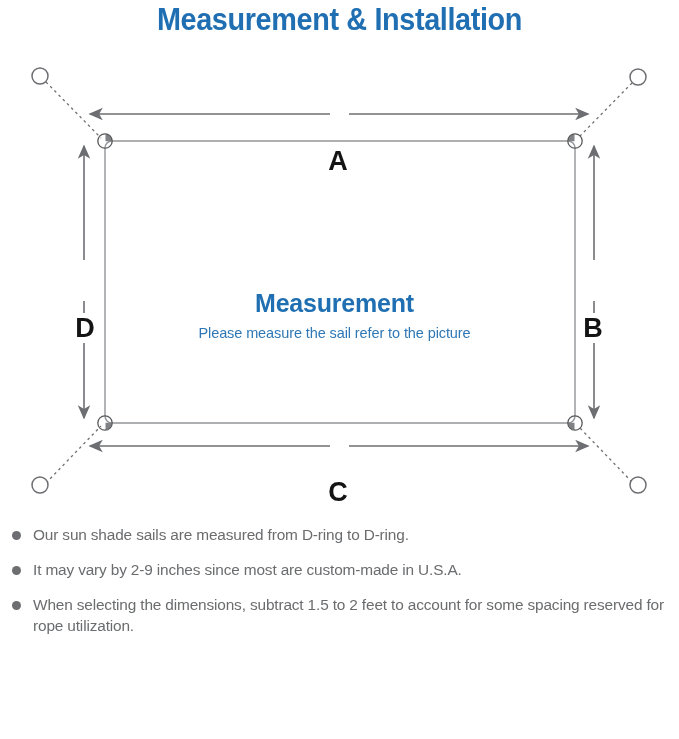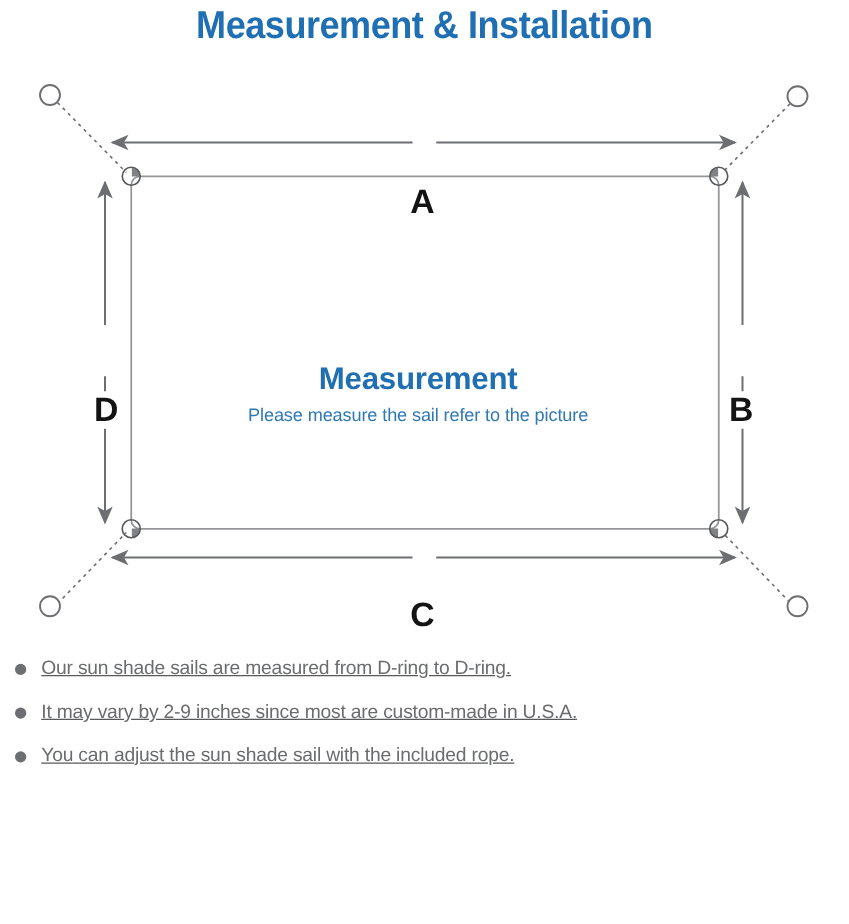--- a/index.html
+++ b/index.html
@@ -90,21 +90,20 @@
     position: absolute;
     left: 0;
     top: 524px;
     width: 679px;
   }
   .note-item {
     display: flex;
     align-items: flex-start;
     padding: 0 14px 0 12px;
     margin-bottom: 14px;
-    text-decoration: underline;
   }
   .note-bullet {
     flex: 0 0 auto;
     width: 9px;
     height: 9px;
     border-radius: 50%;
     background: #6d6e71;
     margin-top: 7px;
     margin-right: 12px;
   }
@@ -198,20 +197,20 @@
   <div class="note-item">
     <span class="note-bullet"></span>
     <span class="note-text">Our sun shade sails are measured from D-ring to D-ring.</span>
   </div>
 
   <div class="note-item">
     <span class="note-bullet"></span>
     <span class="note-text">It may vary by 2-9 inches since most are custom-made in U.S.A.</span>
   </div>
 
-
   <div class="note-item">
     <span class="note-bullet"></span>
-    <span class="note-text">You can adjust the sun shade sail with the included rope.</span>
-  </div>
+    <span class="note-text">When selecting the dimensions, subtract 1.5 to 2 feet to account for some spacing reserved for rope utilization.</span>
+  </div>
+
 
 
 </div>
 
 </body></html>

